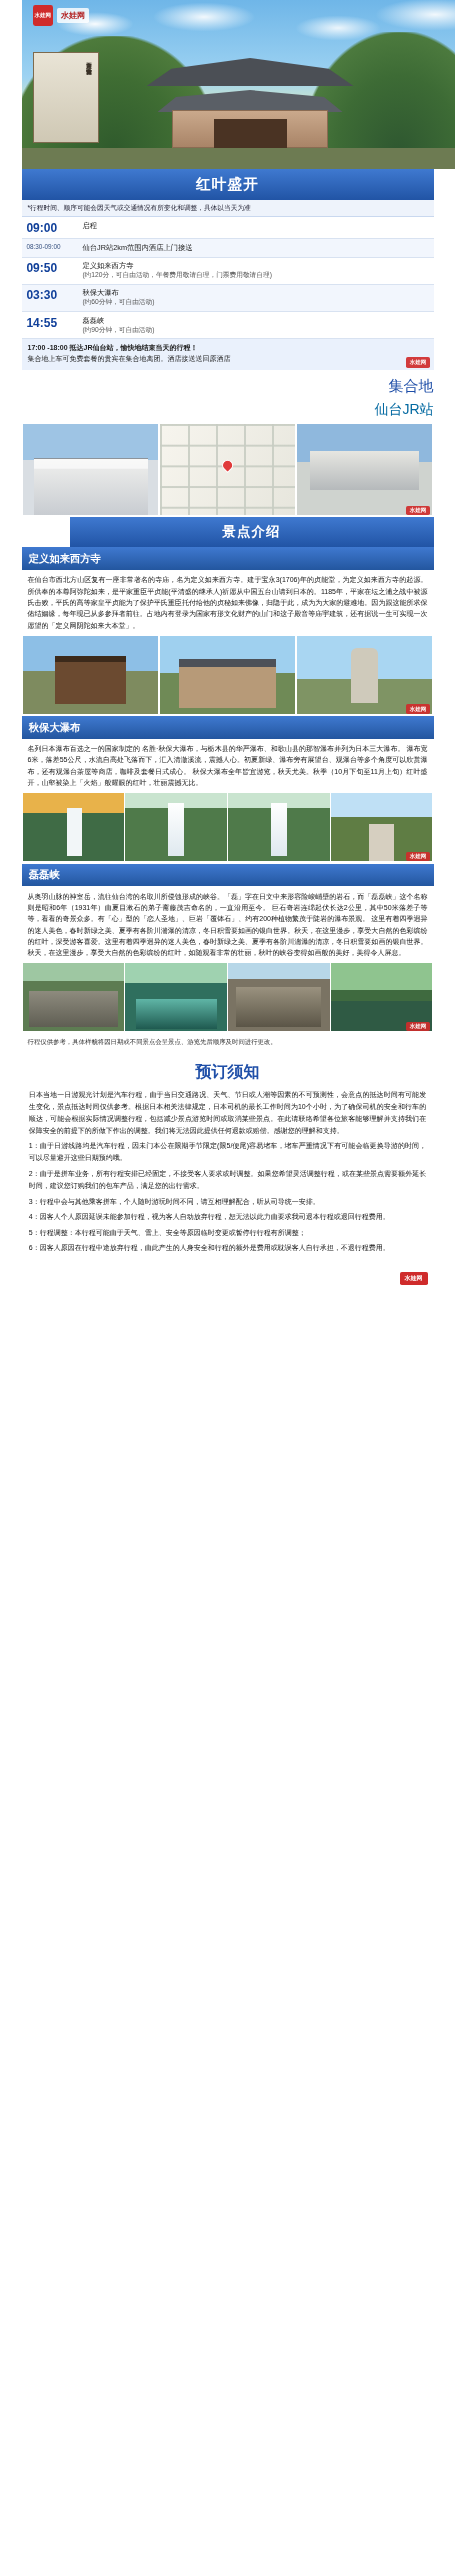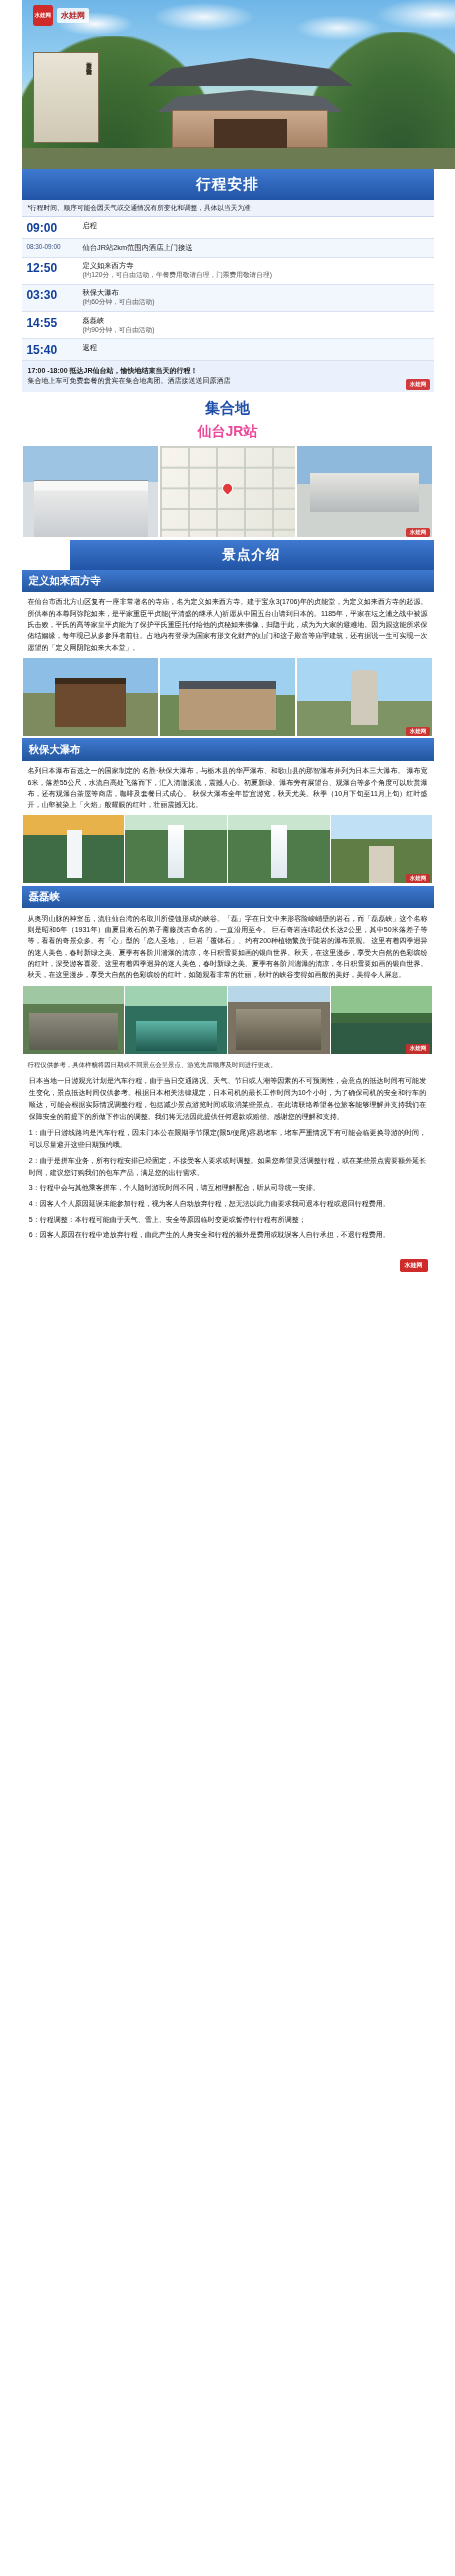--- a/index.html
+++ b/index.html
@@ -142,24 +142,24 @@
   .closing {
     background: #eaf1fc;
     font-size: 7px;
     color: #1b1b1b;
     padding: 4.3px 6px 5.5px 6px;
     line-height: 1.5;
   }
 
   
   .meet-title {
-    text-align: center;
+    text-align: right;
     color: #1f4fa8;
     font-size: 15px;
-    font-weight: bold;
+    font-weight: normal;
     padding: 7.3px 0 4.9px 0;
   }
   .media-row { display: flex; gap: 1.2px; padding: 0 1.2px 2.4px 1.2px; }
   .photo {
     position: relative;
     flex: 1 1 0;
     height: 91px;
     overflow: hidden;
     background: #bfc6cd;
   }
@@ -299,74 +299,68 @@
     <div class="signboard">
       <div class="txt">定义如来西方寺 宮城県仙台市青葉区大倉</div>
     </div>
     <div class="logo">
       <div class="mark">水娃网</div>
       <div class="word">水娃网</div>
     </div>
   </div>
 
 
-  <div class="sec-head">行程安排</div>
+  <div class="sec-head">红叶盛开</div>
   <div class="note">*行程时间、顺序可能会因天气或交通情况有所变化和调整，具体以当天为准</div>
   <table class="itin">
     <tbody>
       <tr>
         <td class="time">09:00</td>
         <td>
           <span>启程</span>
         </td>
       </tr>
       <tr>
         <td class="time sm">08:30-09:00</td>
         <td>
           <span>仙台JR站2km范围内酒店上门接送</span>
         </td>
       </tr>
       <tr>
-        <td class="time">12:50</td>
+        <td class="time">09:50</td>
         <td>
           <span>定义如来西方寺</span>
           <span class="sub">(约120分，可自由活动，午餐费用敬请自理，门票费用敬请自理)</span>
         </td>
       </tr>
       <tr>
         <td class="time">03:30</td>
         <td>
           <span>秋保大瀑布</span>
           <span class="sub">(约60分钟，可自由活动)</span>
         </td>
       </tr>
       <tr>
         <td class="time">14:55</td>
         <td>
           <span>磊磊峡</span>
           <span class="sub">(约90分钟，可自由活动)</span>
         </td>
       </tr>
-      <tr>
-        <td class="time">15:40</td>
-        <td>
-          <span>返程</span>
-        </td>
-      </tr>
     </tbody>
   </table>
   <div class="closing sec-wrap">
     <span class="hl" style="font-weight:bold">17:00 -18:00</span>
     <span style="font-weight:bold">抵达JR仙台站，愉快地结束当天的行程！</span>
     <div>集合地上车可免费套餐的贵宾在集合地离团。酒店接送送回原酒店</div>
     <div class="corner-badge">水娃网</div>
   </div>
 
   <div class="meet-title">集合地</div>
-  <div class="meet-title" style="font-size:14px;padding:0 0 4.9px 0;color:#ec4899">仙台JR站</div>
+  <div class="meet-title" style="font-size:14px;padding:0 0 4.9px 0;color:#0369a1">仙台JR站</div>
   <div class="media-row sec-wrap">
     <div class="photo ph-station"></div>
     <div class="photo ph-map"></div>
     <div class="photo ph-plaza"></div>
     <div class="corner-badge">水娃网</div>
   </div>
 
   <div class="sec-head small">景点介绍</div>
 
   <div class="spot-head">定义如来西方寺</div>
@@ -397,20 +391,21 @@
   <div class="media-row g4 sec-wrap">
     <div class="photo g-gorge"></div>
     <div class="photo g-gorge-water"></div>
     <div class="photo g-rock"></div>
     <div class="photo g-green"></div>
     <div class="corner-badge">水娃网</div>
   </div>
 
   <div class="disclaimer">行程仅供参考，具体样貌将因日期或不同景点会呈景点、游览先后顺序及时间进行更改。</div>
 
+  <div class="booking-title">预订须知</div>
   <div class="booking-body sec-wrap">
     <p>日本当地一日游观光计划是汽车行程，由于当日交通路况、天气、节日或人潮等因素的不可预测性，会意点的抵达时间有可能发生变化，景点抵达时间仅供参考。根据日本相关法律规定，日本司机的最长工作时间为10个小时，为了确保司机的安全和行车的顺达，可能会根据实际情况调整行程，包括减少景点游览时间或取消某些景点。在此请联络希望各位旅客能够理解并支持我们在保障安全的前提下的所做下作出的调整。我们将无法因此提供任何退款或赔偿。感谢您的理解和支持。</p>
     <p>1：由于日游线路均是汽车行程，因未门本公在限期手节限定(限5/便尾)容易堵车，堵车严重情况下有可能会临更换导游的时间，可以尽量避开这些日期预约哦。</p>
     <p>2：由于是拼车业务，所有行程安排已经固定，不接受客人要求或时调整。如果您希望灵活调整行程，或在某些景点需要额外延长时间，建议您订购我们的包车产品，满足您的出行需求。</p>
     <p>3：行程中会与其他乘客拼车，个人随时游玩时间不同，请互相理解配合，听从司导统一安排。</p>
     <p>4：因客人个人原因延误未能参加行程，视为客人自动放弃行程，恕无法以此力由要求我司退本行程或退回行程费用。</p>
     <p>5：行程调整：本行程可能由于天气、雪上、安全等原因临时变更或暂停行行程有所调整；</p>
     <p>6：因客人原因在行程中途放弃行程，由此产生的人身安全和行程的额外是费用或耽误客人自行承担，不退行程费用。</p>
   </div>
 

